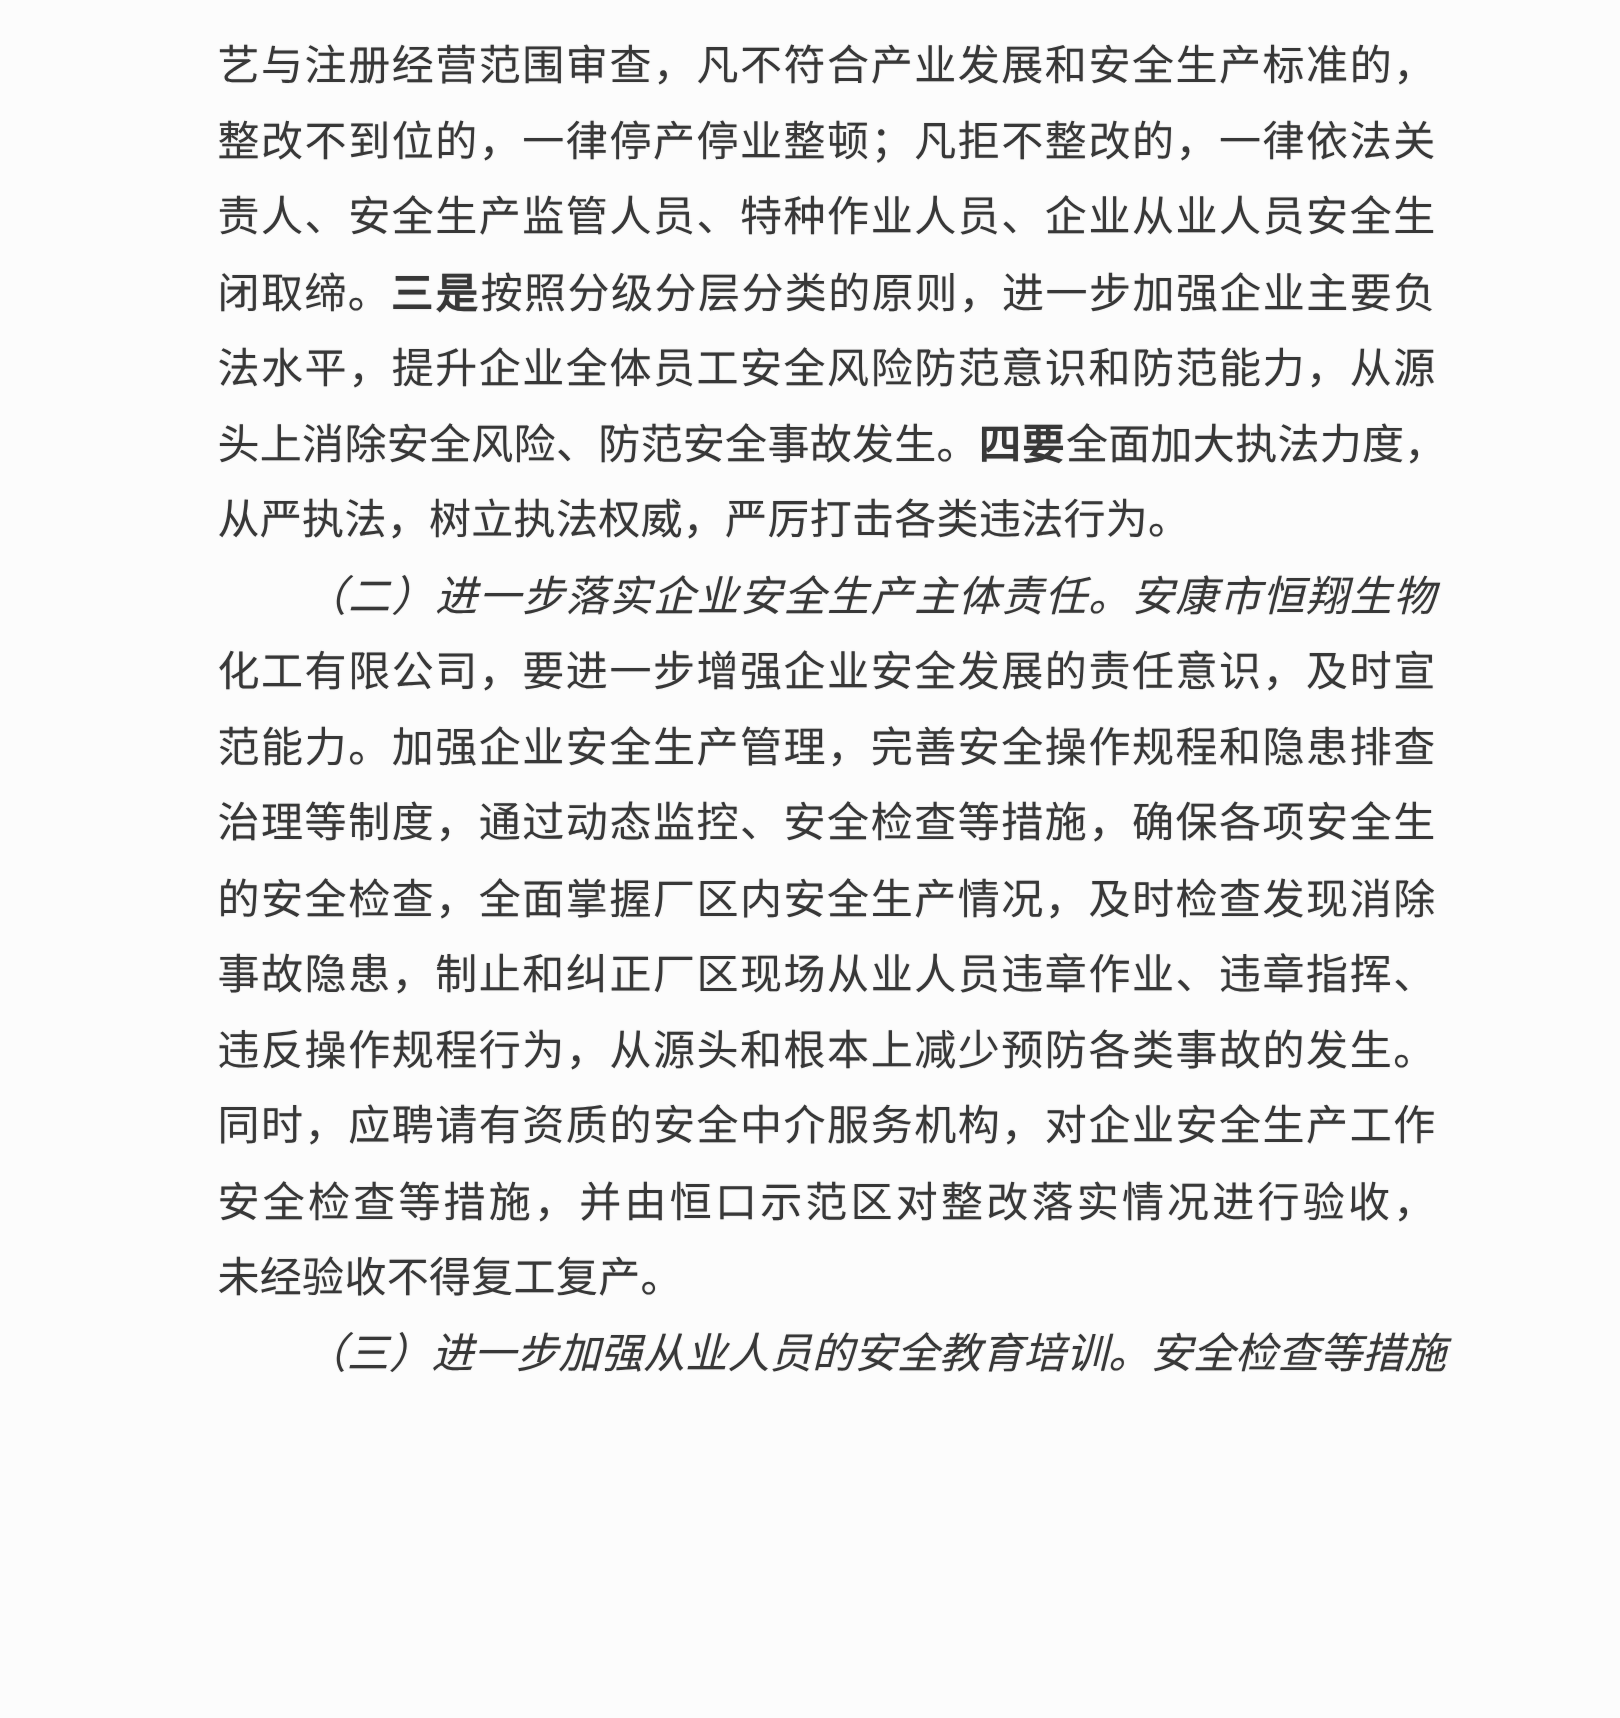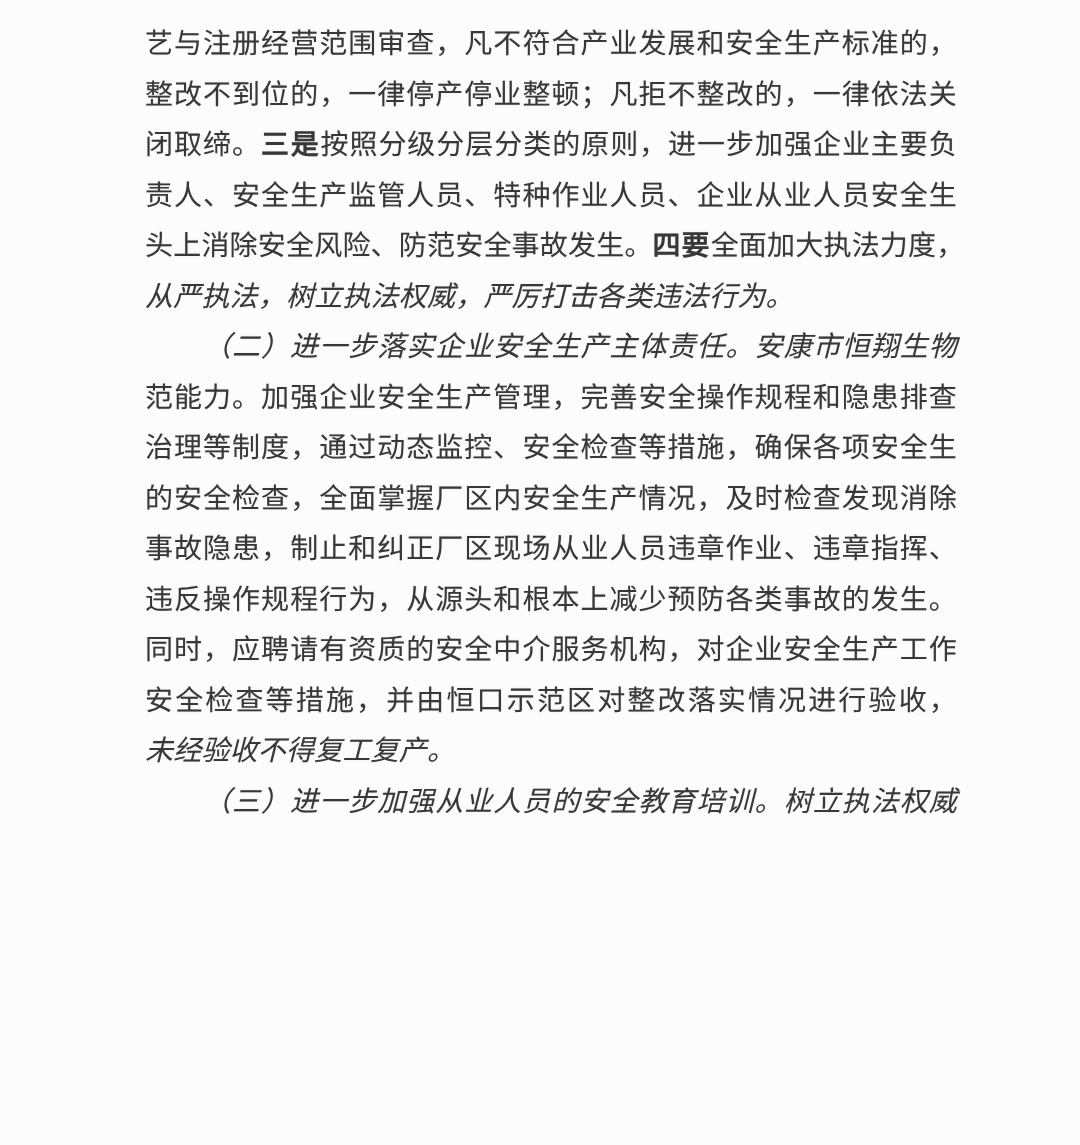--- a/index.html
+++ b/index.html
@@ -26,45 +26,46 @@
     text-align: justify;
     text-align-last: justify;
     text-justify: inter-character;
     white-space: nowrap;
     letter-spacing: 0.2px;
     text-shadow: 0 0 1px rgba(70,70,70,0.30);
   }
   .line.end {
     text-align: left;
     text-align-last: left;
-    font-style: italic;
   }
   .line.indent {
     text-indent: 58px;
     font-style: italic;
   }
   .em {
     font-weight: bold;
     font-family: "Liberation Sans", "DejaVu Sans", sans-serif;
     letter-spacing: 1px;
   }
 </style>
 </head>
 <body>
 
 <div class="page">
   <div class="line"><span>艺与注册经营范围审查，凡不符合产业发展和安全生产标准的，</span><span class="em"></span><span></span></div>
   <div class="line"><span>整改不到位的，一律停产停业整顿；凡拒不整改的，一律依法关</span><span class="em"></span><span></span></div>
+  <div class="line"><span>责人、安全生产监管人员、特种作业人员、企业从业人员安全生</span><span class="em"></span><span></span></div>
   <div class="line"><span>闭取缔。</span><span class="em">三是</span><span>按照分级分层分类的原则，进一步加强企业主要负</span></div>
-  <div class="line"><span>责人、安全生产监管人员、特种作业人员、企业从业人员安全生</span><span class="em"></span><span></span></div>
+  <div class="line"><span>法水平，提升企业全体员工安全风险防范意识和防范能力，从源</span><span class="em"></span><span></span></div>
   <div class="line"><span>头上消除安全风险、防范安全事故发生。</span><span class="em">四要</span><span>全面加大执法力度，</span></div>
   <div class="line end"><span>从严执法，树立执法权威，严厉打击各类违法行为。</span><span class="em"></span><span></span></div>
   <div class="line indent"><span>（二）进一步落实企业安全生产主体责任。安康市恒翔生物</span><span class="em"></span><span></span></div>
+  <div class="line"><span>化工有限公司，要进一步增强企业安全发展的责任意识，及时宣</span><span class="em"></span><span></span></div>
   <div class="line"><span>范能力。加强企业安全生产管理，完善安全操作规程和隐患排查</span><span class="em"></span><span></span></div>
   <div class="line"><span>治理等制度，通过动态监控、安全检查等措施，确保各项安全生</span><span class="em"></span><span></span></div>
   <div class="line"><span>的安全检查，全面掌握厂区内安全生产情况，及时检查发现消除</span><span class="em"></span><span></span></div>
   <div class="line"><span>事故隐患，制止和纠正厂区现场从业人员违章作业、违章指挥、</span><span class="em"></span><span></span></div>
   <div class="line"><span>违反操作规程行为，从源头和根本上减少预防各类事故的发生。</span><span class="em"></span><span></span></div>
   <div class="line"><span>同时，应聘请有资质的安全中介服务机构，对企业安全生产工作</span><span class="em"></span><span></span></div>
   <div class="line"><span>安全检查等措施，并由恒口示范区对整改落实情况进行验收，</span><span class="em"></span><span></span></div>
   <div class="line end"><span>未经验收不得复工复产。</span><span class="em"></span><span></span></div>
-  <div class="line indent"><span>（三）进一步加强从业人员的安全教育培训。树立执法权威</span><span class="em"></span><span></span></div>
+  <div class="line indent"><span>（三）进一步加强从业人员的安全教育培训。安全检查等措施</span><span class="em"></span><span></span></div>
 </div>
 
 </body></html>

